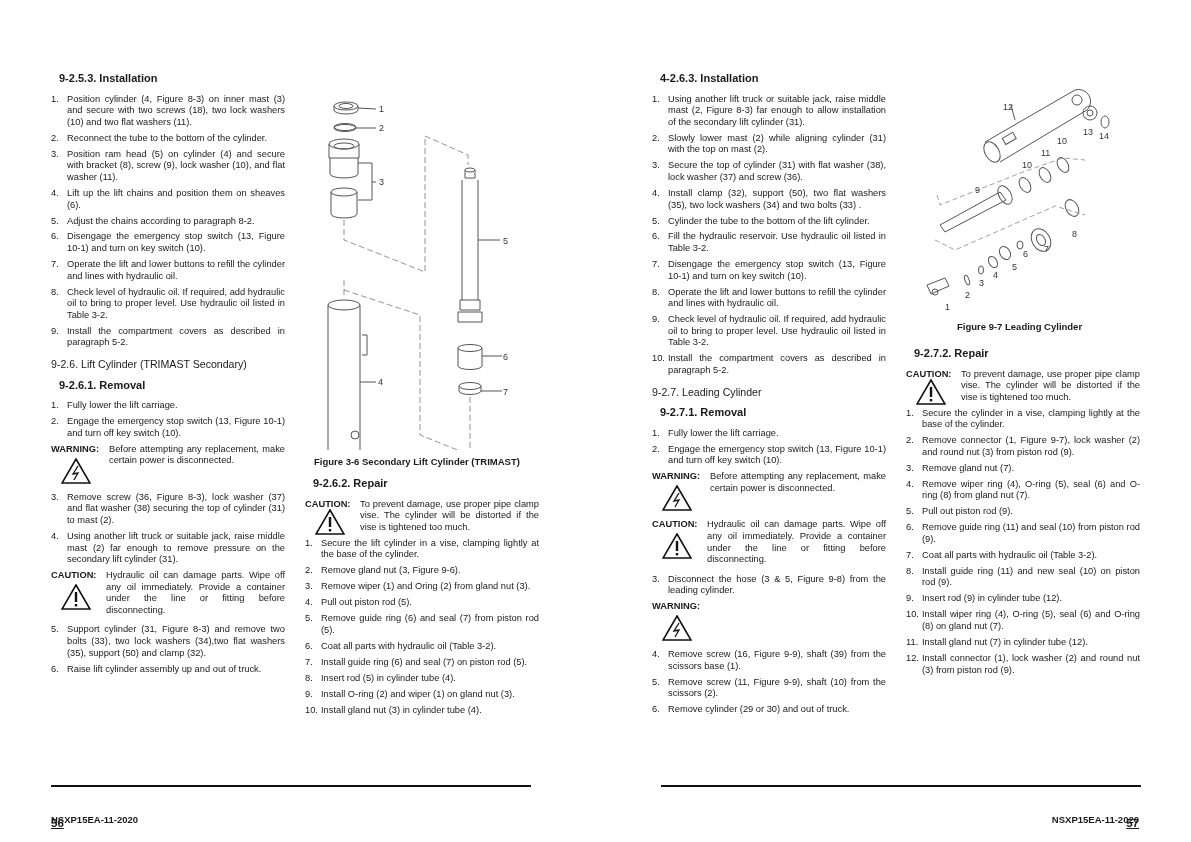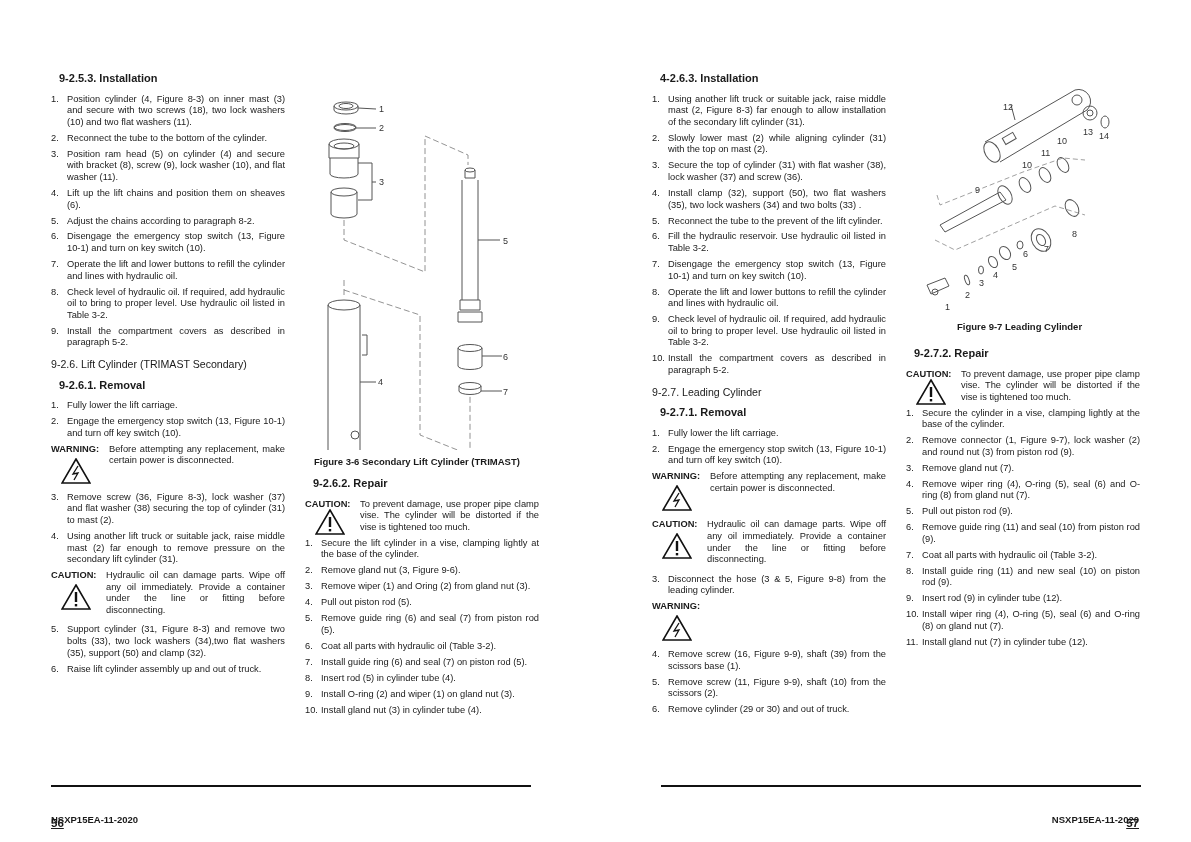--- a/index.html
+++ b/index.html
@@ -241,21 +241,21 @@
   <div class="item">
       <span class="num">3.</span>
       <span class="txt">Secure the top of cylinder (31) with flat washer (38), lock washer (37) and screw (36).</span>
     </div>
   <div class="item">
       <span class="num">4.</span>
       <span class="txt">Install clamp (32), support (50), two flat washers (35), two lock washers (34) and two bolts (33) .</span>
     </div>
   <div class="item">
       <span class="num">5.</span>
-      <span class="txt">Reconnect the tube to the prevent of the lift cylinder.</span>
+      <span class="txt">Cylinder the tube to the bottom of the lift cylinder.</span>
     </div>
   <div class="item">
       <span class="num">6.</span>
       <span class="txt">Fill the hydraulic reservoir. Use hydraulic oil listed in Table 3-2.</span>
     </div>
   <div class="item">
       <span class="num">7.</span>
       <span class="txt">Disengage the emergency stop switch (13, Figure 10-1) and turn on key switch (10).</span>
     </div>
   <div class="item">
@@ -427,17 +427,21 @@
       <span class="txt">Insert rod (9) in cylinder tube (12).</span>
     </div>
   <div class="item">
       <span class="num">10.</span>
       <span class="txt">Install wiper ring (4), O-ring (5), seal (6) and O-ring (8) on gland nut (7).</span>
     </div>
   <div class="item">
       <span class="num">11.</span>
       <span class="txt">Install gland nut (7) in cylinder tube (12).</span>
     </div>
+  <div class="item">
+      <span class="num">12.</span>
+      <span class="txt">Install connector (1), lock washer (2) and round nut (3) from piston rod (9).</span>
+    </div>
 </div>
 
 <div class="footer-rule" style="left:661px; top:785px; width:480px;"></div>
 <div class="footer-code" style="right:52px; top:794px; text-align:right;">NSXP15EA-11-2020</div>
 <div class="footer-page" style="right:52px; top:817px; text-align:center;">57</div>
 
 </body></html>

